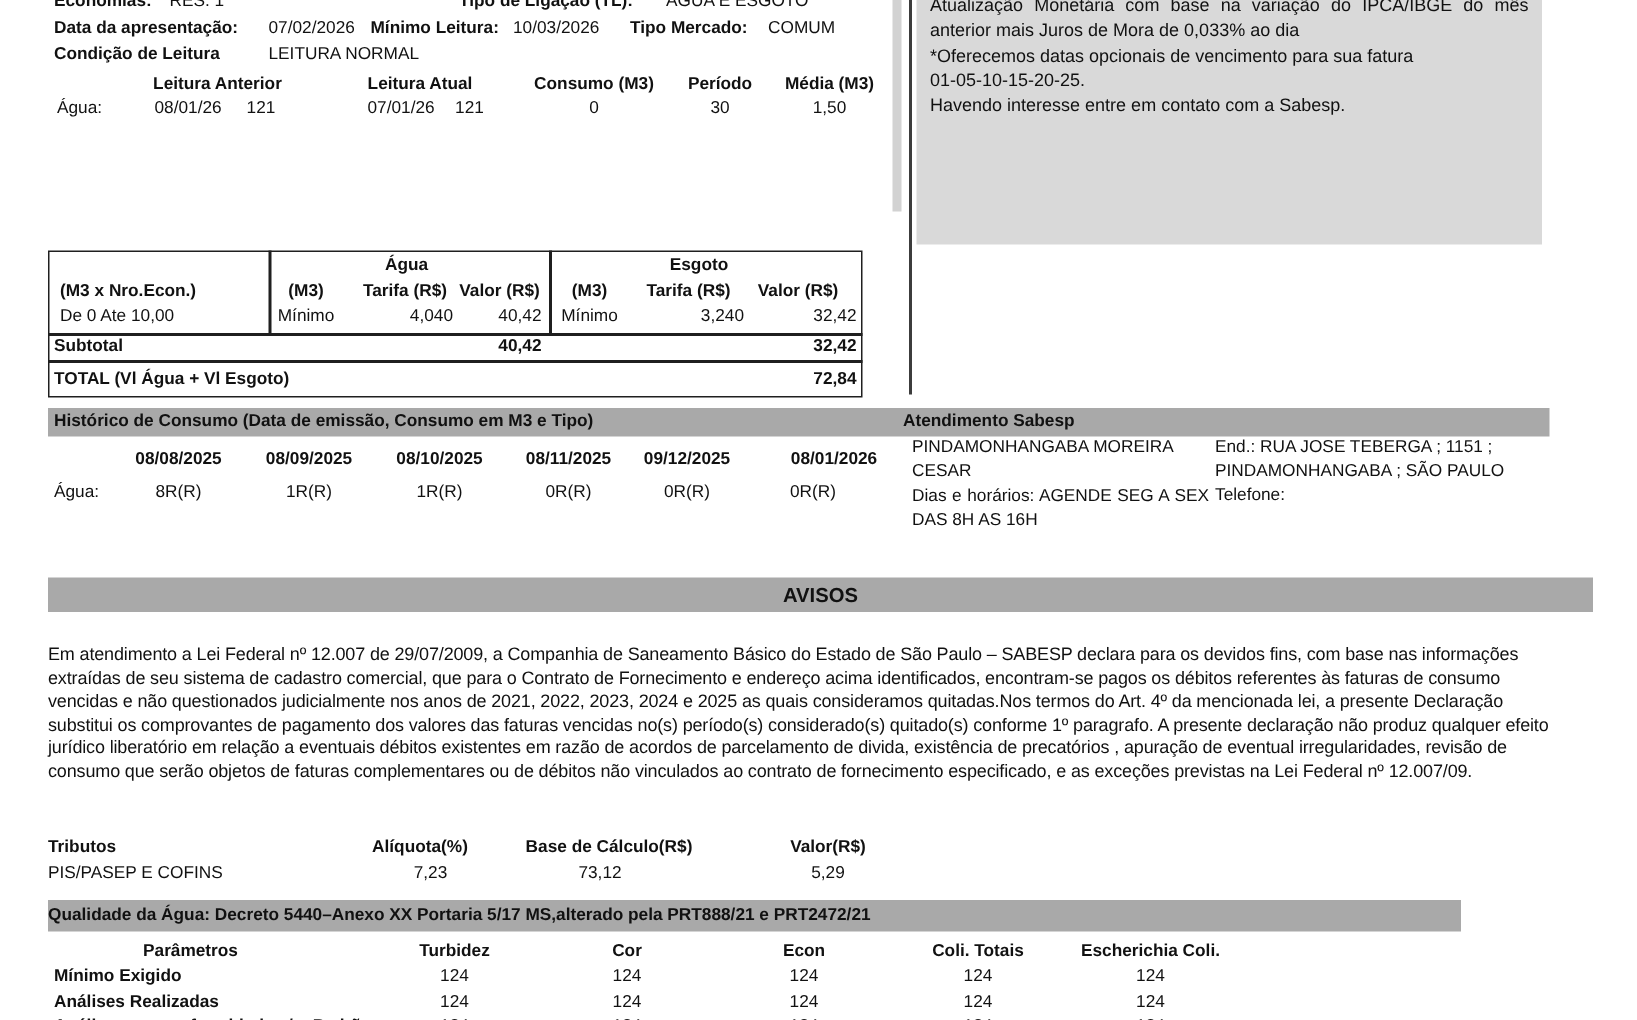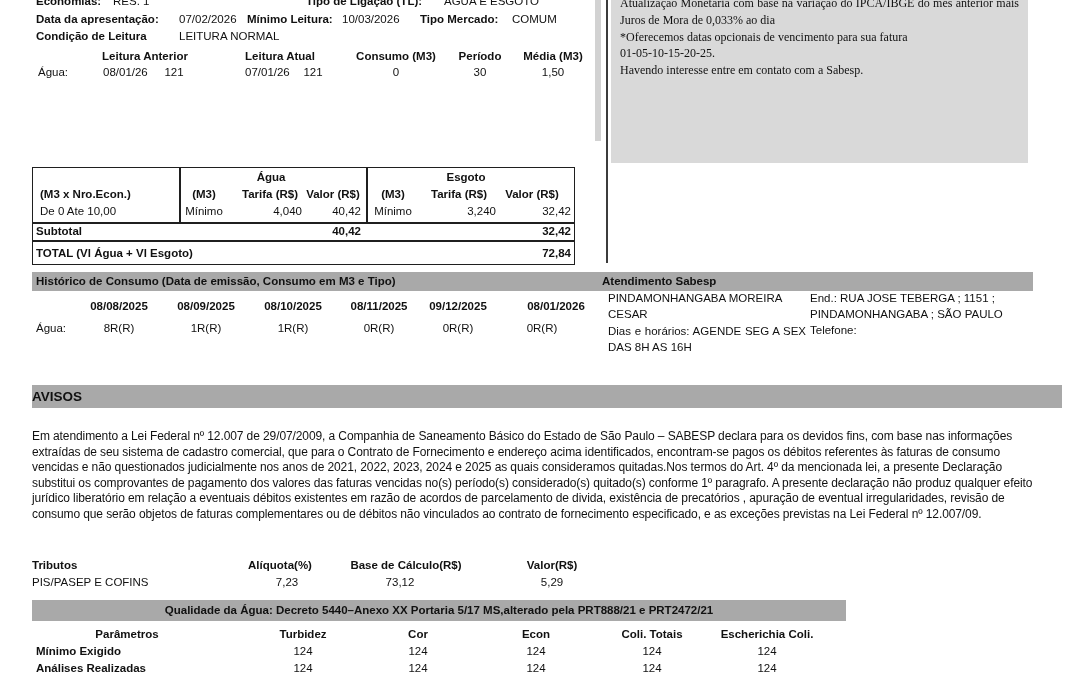--- a/index.html
+++ b/index.html
@@ -5,21 +5,21 @@
   html,body{margin:0;padding:0;background:#fff;}
   .page{position:relative;width:1091px;height:680px;overflow:hidden;background:#fff;
         font-family:"Liberation Sans",sans-serif;color:#111;font-size:11.5px;line-height:13px;}
   .t{position:absolute;white-space:nowrap;}
   .b{font-weight:bold;}
   .c{transform:translateX(-50%);}
   .r{text-align:right;}
   .wrap{position:absolute;white-space:normal;}
   .graybar{position:absolute;background:#a9a9a9;display:flex;align-items:center;}
   .panel{position:absolute;left:611px;top:0;width:417px;height:163px;background:#d9d9d9;
-         box-sizing:border-box;padding:0 9px;overflow:hidden;font-size:12px;line-height:16.8px;font-family:Liberation Serif, serif;}
+         box-sizing:border-box;padding:0 9px;overflow:hidden;font-size:12px;line-height:16.8px;}
   .vdiv{position:absolute;left:606px;top:0;width:2px;height:263px;background:#3c3c3c;}
   .vstrip{position:absolute;left:595px;top:0;width:6px;height:141px;background:#d2d2d2;}
   .tbox{position:absolute;left:32px;top:167px;width:543px;height:98px;border:1.5px solid #1f1f1f;box-sizing:border-box;}
   .tline{position:absolute;background:#1f1f1f;}
   .para{position:absolute;left:32px;top:429px;width:1005px;font-weight:normal;font-size:12px;
         line-height:15.5px;white-space:normal;letter-spacing:-0.1px;}
   .just{text-align:justify;}
 </style>
 </head>
 <body>
@@ -106,35 +106,35 @@
   <span class="t c" style="left:293px;top:322px">1R(R)</span>
   <span class="t c" style="left:379px;top:322px">0R(R)</span>
   <span class="t c" style="left:458px;top:322px">0R(R)</span>
   <span class="t c" style="left:542px;top:322px">0R(R)</span>
 
   <div class="wrap" style="left:608px;top:291px;width:205px;line-height:15.5px">PINDAMONHANGABA MOREIRA CESAR</div>
   <div class="wrap just" style="left:608px;top:324px;width:198px;line-height:15.5px">Dias e horários: AGENDE SEG A SEX DAS 8H AS 16H</div>
   <div class="wrap" style="left:810px;top:291px;width:240px;line-height:15.5px">End.: RUA JOSE TEBERGA ; 1151 ; PINDAMONHANGABA ; SÃO PAULO</div>
   <span class="t" style="left:810px;top:324px">Telefone:</span>
 
-  <div class="graybar" style="left:32px;top:385px;width:1030px;height:23px;justify-content:flex-start">
+  <div class="graybar" style="left:32px;top:385px;width:1030px;height:23px;justify-content:center">
     <span class="b" style="font-size:13.5px">AVISOS</span>
   </div>
   <div class="para">Em atendimento a Lei Federal nº 12.007 de 29/07/2009, a Companhia de Saneamento Básico do Estado de São Paulo – SABESP declara para os devidos fins, com base nas informações extraídas de seu sistema de cadastro comercial, que para o Contrato de Fornecimento e endereço acima identificados, encontram-se pagos os débitos referentes às faturas de consumo vencidas e não questionados judicialmente nos anos de 2021, 2022, 2023, 2024 e 2025 as quais consideramos quitadas.Nos termos do Art. 4º da mencionada lei, a presente Declaração substitui os comprovantes de pagamento dos valores das faturas vencidas no(s) período(s) considerado(s) quitado(s) conforme 1º paragrafo. A presente declaração não produz qualquer efeito jurídico liberatório em relação a eventuais débitos existentes em razão de acordos de parcelamento de divida, existência de precatórios , apuração de eventual irregularidades, revisão de consumo que serão objetos de faturas complementares ou de débitos não vinculados ao contrato de fornecimento especificado, e as exceções previstas na Lei Federal nº 12.007/09.</div>
 
   <span class="t b" style="left:32px;top:559px">Tributos</span>
   <span class="t b c" style="left:280px;top:559px">Alíquota(%)</span>
   <span class="t b c" style="left:406px;top:559px">Base de Cálculo(R$)</span>
   <span class="t b c" style="left:552px;top:559px">Valor(R$)</span>
   <span class="t" style="left:32px;top:576px">PIS/PASEP E COFINS</span>
   <span class="t c" style="left:287px;top:576px">7,23</span>
   <span class="t c" style="left:400px;top:576px">73,12</span>
   <span class="t c" style="left:552px;top:576px">5,29</span>
 
-  <div class="graybar" style="left:32px;top:600px;width:814px;height:21px;justify-content:center">
+  <div class="graybar" style="left:32px;top:600px;width:942px;height:21px;justify-content:flex-start">
     <span class="b">Qualidade da Água:  Decreto 5440–Anexo XX Portaria 5/17 MS,alterado pela PRT888/21 e PRT2472/21</span>
   </div>
   <span class="t b c" style="left:127px;top:628px">Parâmetros</span>
   <span class="t b c" style="left:303px;top:628px">Turbidez</span>
   <span class="t b c" style="left:418px;top:628px">Cor</span>
   <span class="t b c" style="left:536px;top:628px">Econ</span>
   <span class="t b c" style="left:652px;top:628px">Coli. Totais</span>
   <span class="t b c" style="left:767px;top:628px">Escherichia Coli.</span>
 
   <span class="t b" style="left:36px;top:645px">Mínimo Exigido</span>

